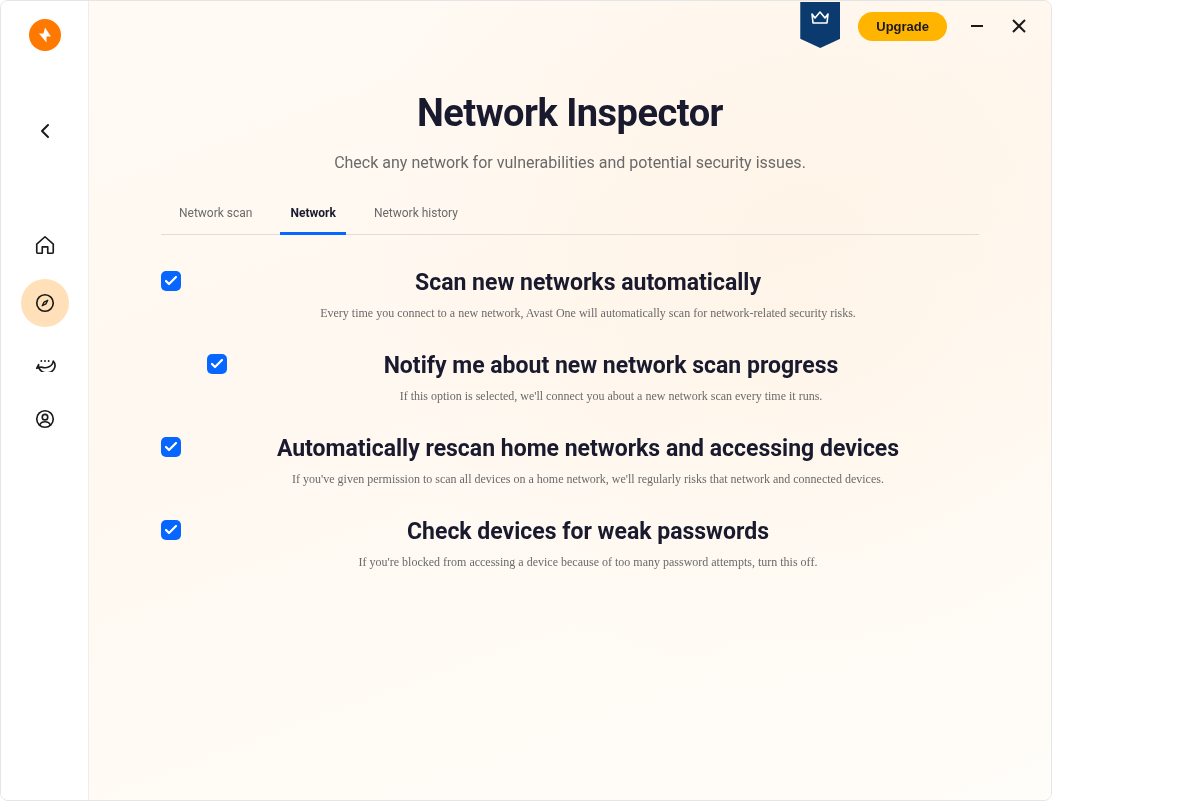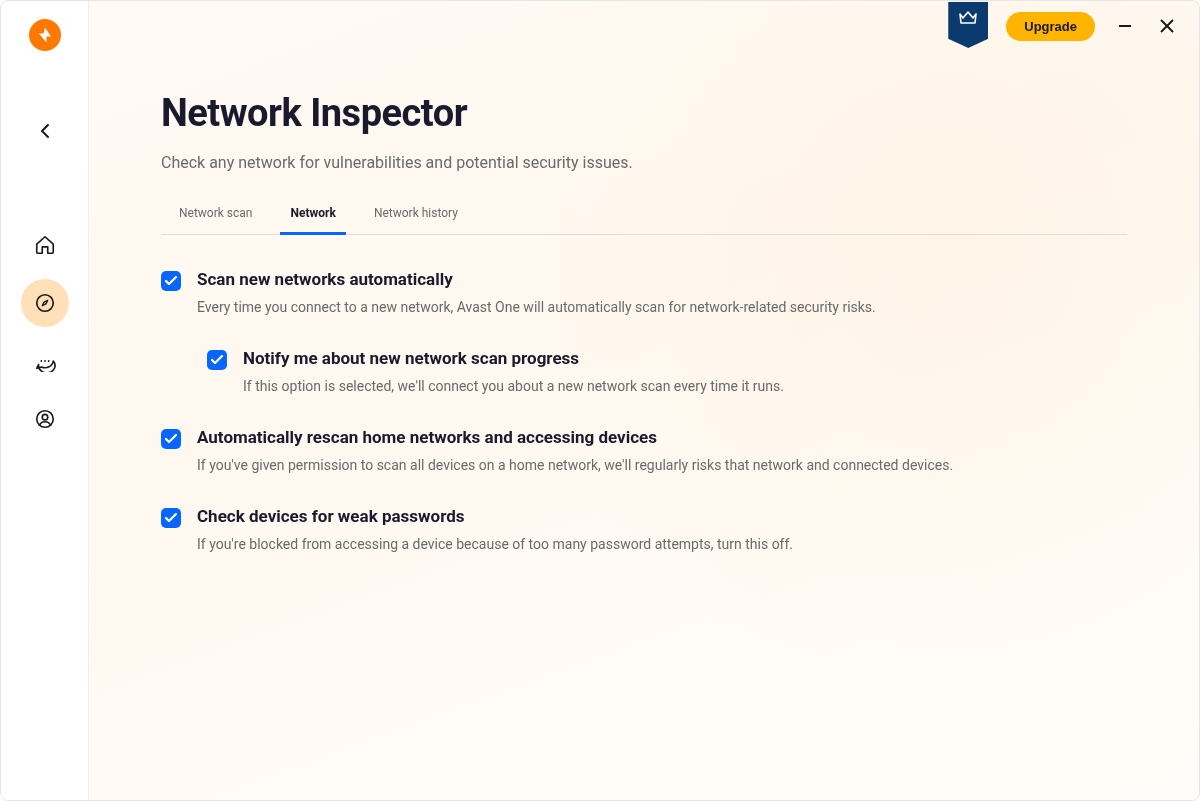--- a/index.html
+++ b/index.html
@@ -5,21 +5,21 @@
 * { margin: 0; padding: 0; box-sizing: border-box; }
 body {
   font-family: -apple-system, BlinkMacSystemFont, "Segoe UI", Roboto, Arial, sans-serif;
   width: 1200px;
   height: 801px;
   background: #ffffff;
   overflow: hidden;
   position: relative;
 }
 .window {
-  width: 1200px;
+  width: 1052px;
   height: 801px;
   display: flex;
   border: 1px solid #e5e5e5;
   border-radius: 8px;
   overflow: hidden;
   position: relative;
 }
 .sidebar {
   width: 88px;
   background: #ffffff;
@@ -118,20 +118,21 @@
   display: flex;
   align-items: center;
   justify-content: center;
   cursor: pointer;
   color: #333;
 }
 .content {
   padding: 90px 72px 0 72px;
   position: relative;
   z-index: 5;
+  text-align: center;
 }
 .page-title {
   font-size: 38px;
   font-weight: 700;
   color: #1a1a2e;
   margin-bottom: 18px;
   letter-spacing: -0.5px;
 }
 .page-subtitle {
   font-size: 16px;
@@ -185,29 +186,30 @@
   align-items: center;
   justify-content: center;
   flex-shrink: 0;
   margin-top: 2px;
   cursor: pointer;
 }
 .setting-text {
   flex: 1;
 }
 .setting-title {
-  font-size: 17px;
+  font-size: 23px;
   font-weight: 700;
   color: #1a1a2e;
   margin-bottom: 8px;
 }
 .setting-desc {
-  font-size: 14px;
+  font-size: 12px;
   color: #6a6a6a;
   line-height: 1.5;
+  font-family: Liberation Serif, serif;
 }
 </style>
 </head>
 <body>
 
 <div class="window">
 
   <div class="sidebar">
     <div class="logo">
       <svg width="18" height="18" viewBox="0 0 24 24" fill="none">

